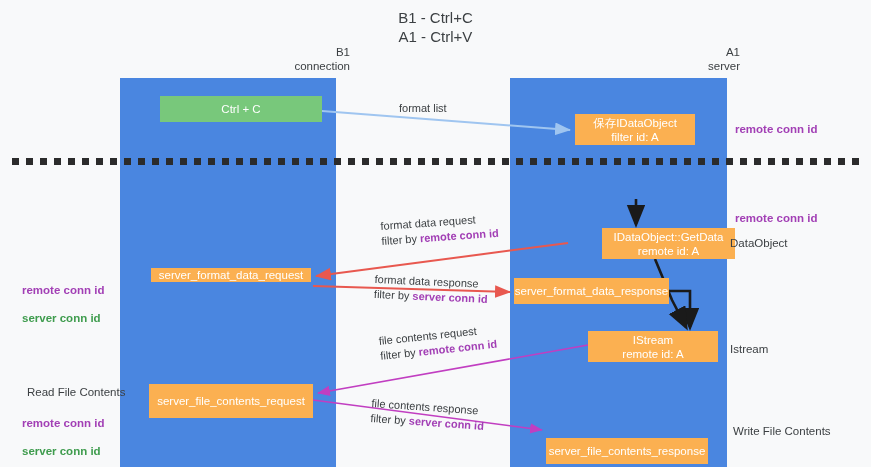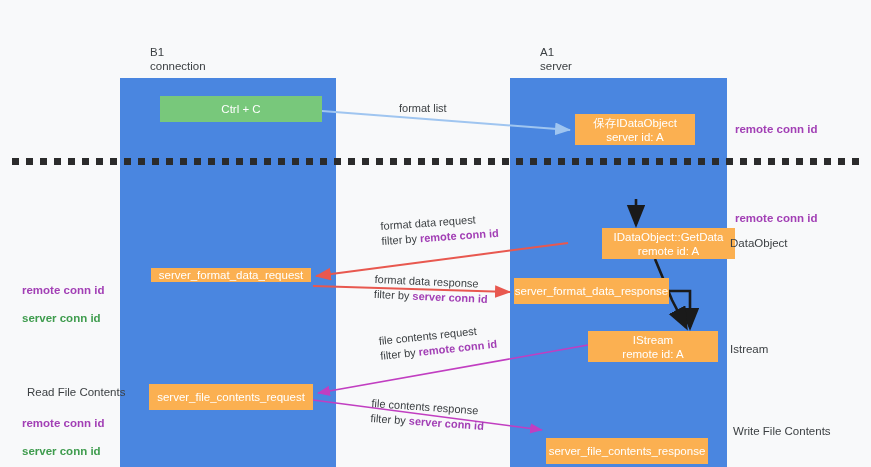--- a/index.html
+++ b/index.html
@@ -26,21 +26,21 @@
     top: 8px;
     text-align: center;
     font-size: 15px;
     line-height: 19px;
     color: #3c4043;
     white-space: pre-line;
   }
   
   .col-header {
     position: absolute;
-    text-align: left;
+    text-align: right;
     font-size: 11.5px;
     line-height: 14px;
     color: #3c4043;
     white-space: pre-line;
   }
   #col-header-b1 { left: 150px; top: 45px; width: 200px; }
   #col-header-a1 { left: 540px; top: 45px; width: 200px; }
 
   
   .lane {
@@ -81,21 +81,21 @@
   .node.green  { background: #78c87b; }
   .node.orange { background: #fbb051; }
 
   #node-ctrl-c        { left: 160px; top: 96px;  width: 162px; height: 26px; }
   #node-save-dataobj  { left: 575px; top: 114px; width: 120px; height: 31px; }
   #node-ctrl-v        { left: 578px; top: 172px; width: 117px; height: 26px; }
   #node-getdata       { left: 602px; top: 228px; width: 133px; height: 31px; }
   #node-fmt-req       { left: 151px; top: 268px; width: 160px; height: 14px; }
   #node-fmt-resp      { left: 514px; top: 278px; width: 155px; height: 26px; }
   #node-istream       { left: 588px; top: 331px; width: 130px; height: 31px; }
-  #node-file-req      { left: 149px; top: 384px; width: 164px; height: 26px; }
+  #node-file-req      { left: 149px; top: 384px; width: 164px; height: 34px; }
   #node-file-resp     { left: 546px; top: 438px; width: 162px; height: 26px; }
 
   
   .annot {
     position: absolute;
     font-size: 11.5px;
     line-height: 14px;
     white-space: pre-line;
     z-index: 5;
   }
@@ -162,20 +162,22 @@
     height: 467px;
     z-index: 2;
     pointer-events: none;
   }
 </style>
 </head>
 <body>
 
 <div class="canvas">
 
+  <div id="diagram-title">B1 - Ctrl+C
+A1 - Ctrl+V</div>
 
   <div class="col-header" id="col-header-b1">B1
 connection</div>
   <div class="col-header" id="col-header-a1">A1
 server</div>
 
   <div class="lane" id="lane-b1"></div>
   <div class="lane" id="lane-a1"></div>
 
   <svg id="wires">
@@ -208,21 +210,21 @@
 
     <line x1="588" y1="345" x2="318" y2="393" stroke="#c13ec1" stroke-width="1.6" marker-end="url(#ah-mag)"></line>
 
     <line x1="313" y1="400" x2="542" y2="430" stroke="#c13ec1" stroke-width="1.6" marker-end="url(#ah-mag)"></line>
   </svg>
 
   <div id="phase-divider"></div>
 
   <div class="node green" id="node-ctrl-c">Ctrl + C</div>
   <div class="node orange" id="node-save-dataobj">保存IDataObject
-server id: A</div>
+filter id: A</div>
   <div class="node orange" id="node-getdata">IDataObject::GetData
 remote id: A</div>
   <div class="node orange" id="node-fmt-req">server_format_data_request</div>
   <div class="node orange" id="node-fmt-resp">server_format_data_response</div>
   <div class="node orange" id="node-istream">IStream
 remote id: A</div>
   <div class="node orange" id="node-file-req">server_file_contents_request</div>
   <div class="node orange" id="node-file-resp">server_file_contents_response</div>
 
   <div class="annot purple" id="annot-right-conn-1">remote conn id</div>

